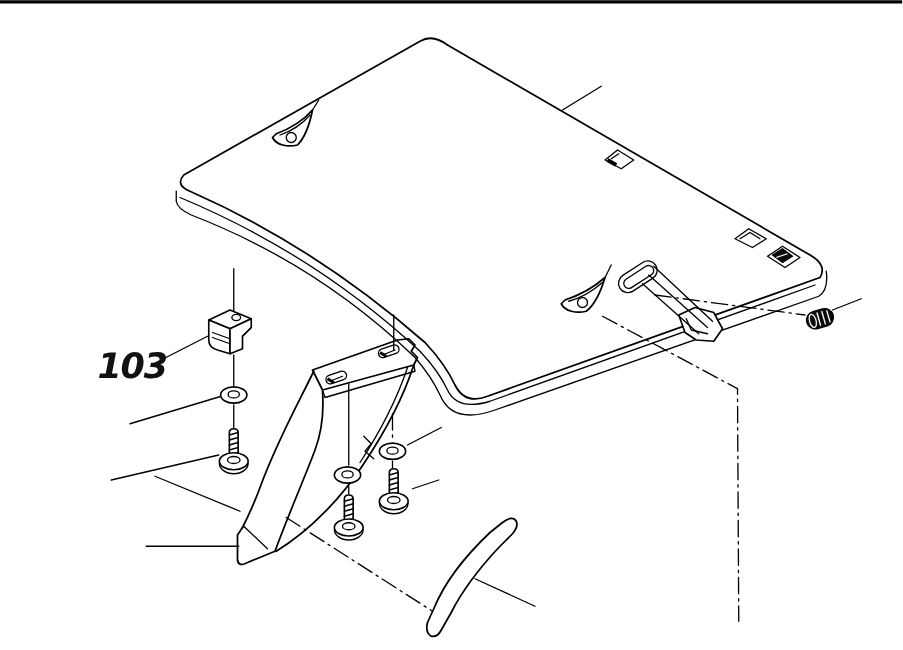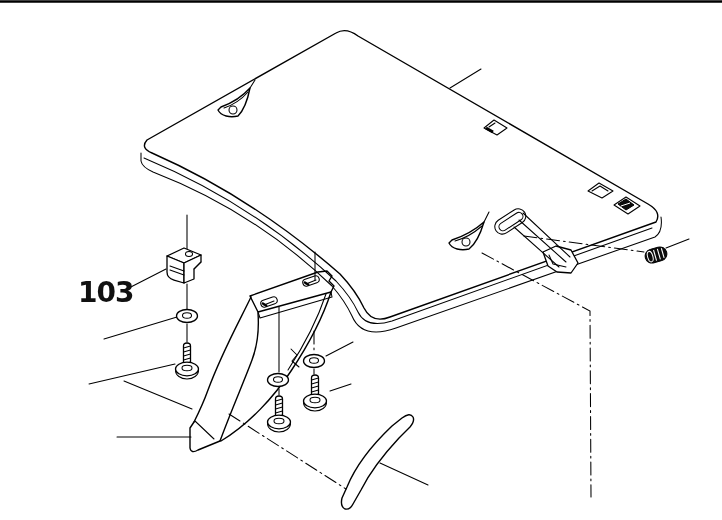--- a/index.html
+++ b/index.html
@@ -1,17 +1,17 @@
 <!DOCTYPE html>
 <html><head>
 <meta charset="utf-8">
 <style>
   html,body{margin:0;padding:0;background:#ffffff;}
   .stage{position:relative;width:722px;height:520px;background:#fff;overflow:hidden;
-         font-family:"DejaVu Sans","Liberation Sans",sans-serif;}
+         font-family:"DejaVu Sans","Liberation Sans",sans-serif;font-style:italic;}
   svg{position:absolute;left:0;top:0;}
   .ln{fill:none;stroke:#000;stroke-width:1.4;stroke-linecap:round;stroke-linejoin:round;}
   .thin{fill:none;stroke:#000;stroke-width:1.05;stroke-linecap:round;stroke-linejoin:round;}
   .wfill{fill:#fff;stroke:#000;stroke-width:1.3;stroke-linejoin:round;}
   .dark{fill:#0c0c0c;stroke:#000;stroke-width:1;stroke-linejoin:round;}
   .dashdot{fill:none;stroke:#000;stroke-width:1.05;stroke-dasharray:13 4 1.8 4;stroke-linecap:round;}
   .callout{font-family:"DejaVu Sans","Liberation Sans",sans-serif;font-weight:bold;
            font-size:28px;letter-spacing:-1px;fill:#111;}
 </style>
 </head>

